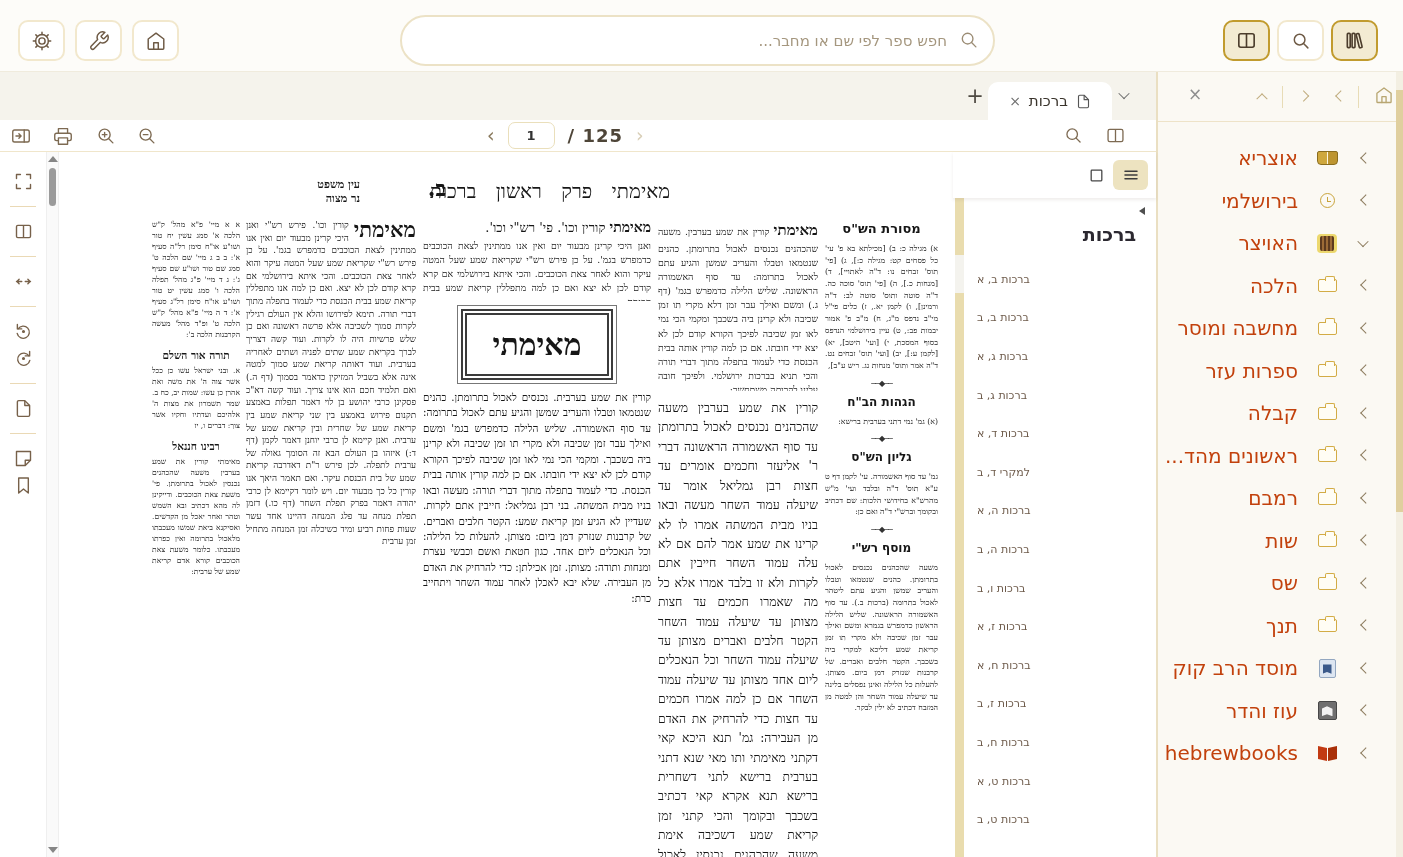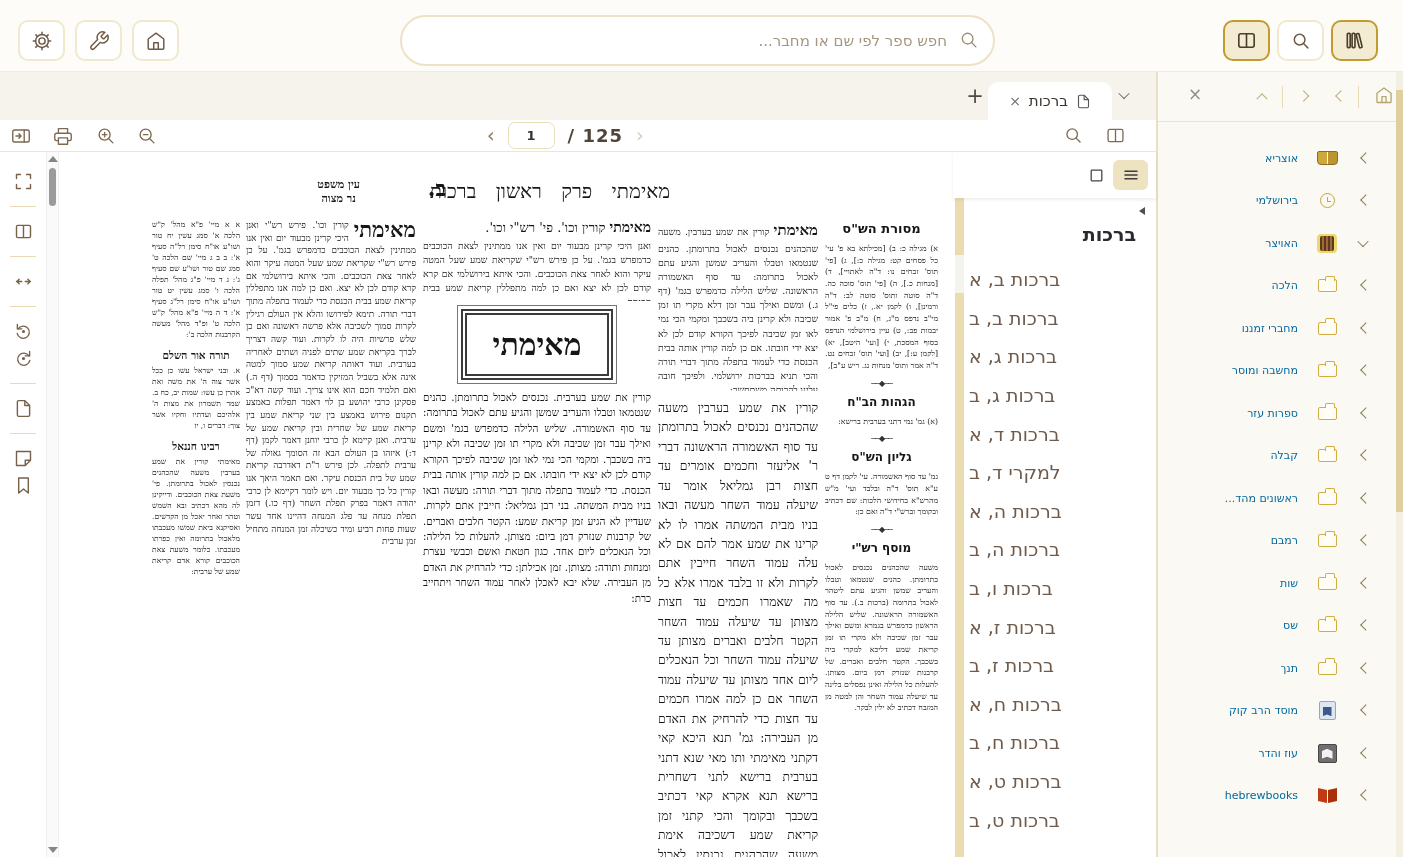--- a/index.html
+++ b/index.html
@@ -65,21 +65,21 @@
   .tri-down{bottom:4px;border-top:6px solid #868686}
   .vthumb{position:absolute;left:2px;top:16px;width:7px;height:38px;background:#9b9b9b;border-radius:4px}
 
   
   .docarea{position:absolute;left:59px;top:0;width:894px;height:100%;background:#fff}
   .daf{position:absolute;left:22px;top:11px;width:857px;height:694px;overflow:hidden;direction:rtl;
     font-family:"DejaVu Serif",serif;color:#161616;background:#fff}
   .daf-title{position:absolute;right:268px;top:16px;font-size:20px;font-weight:normal;word-spacing:13px;white-space:nowrap}
   .daf-page{position:absolute;right:492px;top:12px;font-size:22px;font-weight:bold}
   .daf-ein{position:absolute;right:578px;top:15px;font-size:11px;font-weight:bold;
-    text-align:center;line-height:1.3}
+    line-height:1.3}
   .daf-cols{position:absolute;left:0;right:0;top:52px;bottom:0}
   .dcol{position:absolute;top:4px;bottom:0;overflow:hidden}
   .c-mas{right:0;width:113px}
   .c-rashi{right:120px;width:160px}
   .c-cent{right:287px;width:228px}
   .c-tos{right:522px;width:170px}
   .c-ein{right:698px;width:88px}
   .mh{font-size:13px;font-weight:bold;text-align:center;margin:2px 0 7px;font-family:"DejaVu Sans",sans-serif}
   .mt{font-size:7.8px;line-height:1.5;text-align:justify;color:#222}
   .mt1{max-height:150px;overflow:hidden}
@@ -110,36 +110,36 @@
   .np-sq{left:128px}
   .np-menu{left:160px;width:35px;background:#ede3c0}
   .np-body{position:absolute;top:46px;left:0;right:0;bottom:0;background:#fff}
   .np-scroll{position:absolute;left:2px;top:0;width:9px;bottom:0;background:#e9dcae}
   .np-thumb{position:absolute;left:0;top:57px;width:9px;height:38px;background:#f4f3ee}
   .np-tri{position:absolute;right:11px;top:9px;width:0;height:0;border-top:4px solid transparent;
     border-bottom:4px solid transparent;border-right:6px solid #4f4f4f;cursor:pointer}
   .np-title{margin:25px 20px 0;text-align:right;font-size:19px;font-weight:bold;color:#2b2830}
   .np-list{position:absolute;top:62px;bottom:0;left:12px;right:0;overflow:hidden}
   .navlink{height:38.6px;display:flex;align-items:center;justify-content:flex-end;
-    padding-left:4px;padding-right:22px;font-size:19px;color:#6e5b4b;cursor:pointer;direction:rtl}
+    padding-left:12px;padding-right:22px;font-size:11px;color:#6e5b4b;cursor:pointer;direction:rtl}
 
   
   .sidebar{position:absolute;left:1156px;top:72px;width:247px;height:785px;background:#fbf9f3;
     border-left:2px solid #eadfc2}
   .sb-head{position:relative;height:50px;border-bottom:1px solid #eee3c8}
   .sb-x{position:absolute;left:30px;top:12px;font-size:17px;color:#8f8f8f;cursor:pointer}
   .sb-ic{position:absolute;top:20px;cursor:pointer}
   .sb-ic::before{border-color:#c0ac7e}
   .sb-sep{position:absolute;top:14px;width:1px;height:22px;background:#e8dcb6}
   .sb-home{position:absolute;left:216px;top:13px;color:#b8a672;cursor:pointer}
   .sb-list{position:absolute;top:50px;left:0;right:0;bottom:0;padding-top:15px;overflow:hidden}
   .srow{height:42.5px;display:flex;align-items:center;direction:rtl;padding-right:36px;cursor:pointer}
   .srow .chev{margin-left:18px}
   .sic{width:26px;display:flex;justify-content:center;margin-left:16px}
-  .slabel{font-size:11px;color:#0369a1;white-space:nowrap}
+  .slabel{font-size:20px;color:#c2410c;white-space:nowrap}
   .sb-scroll{position:absolute;right:0;top:0;width:7px;height:100%;background:#f3efe2}
   .sb-thumb{position:absolute;right:0;top:18px;width:7px;height:422px;background:#e0cf9e}
 
   
   .ic{position:relative;display:inline-block}
   .ic-folder{width:19px;height:13px;border:1.5px solid #d3ac45;border-radius:2px;background:#fffdf4}
   .ic-folder::before{content:"";position:absolute;top:-4.5px;right:1px;width:8px;height:4px;
     border:1.5px solid #d3ac45;border-bottom:none;border-radius:2px 2px 0 0;background:#fffdf4}
   .ic-book{width:21px;height:14px;border:1px solid #8a6d1f;border-radius:2px 2px 4px 4px;
     background:linear-gradient(90deg,#cfa83d 47%,#fdf6e0 47% 53%,#bd9530 53%)}
@@ -450,23 +450,23 @@
 
             <div class="navlink">ברכות ה, א</div>
 
             <div class="navlink">ברכות ה, ב</div>
 
 
             <div class="navlink">ברכות ו, ב</div>
 
             <div class="navlink">ברכות ז, א</div>
 
+            <div class="navlink">ברכות ח, א</div>
+
             <div class="navlink">ברכות ז, ב</div>
-
-            <div class="navlink">ברכות ח, א</div>
 
             <div class="navlink">ברכות ח, ב</div>
 
             <div class="navlink">ברכות ט, א</div>
 
             <div class="navlink">ברכות ט, ב</div>
 
         </div>
       </div>
     </div>
@@ -517,27 +517,20 @@
 
 
       <div class="srow">
         <span class="chev chev-left"></span>
         <span class="sic">
           <span class="ic ic-folder"></span>
         </span>
         <span class="slabel">הלכה</span>
       </div>
 
-      <div class="srow">
-        <span class="chev chev-left"></span>
-        <span class="sic">
-          <span class="ic ic-folder"></span>
-        </span>
-        <span class="slabel">מחברי זמננו</span>
-      </div>
 
       <div class="srow">
         <span class="chev chev-left"></span>
         <span class="sic">
           <span class="ic ic-folder"></span>
         </span>
         <span class="slabel">מחשבה ומוסר</span>
       </div>
 
       <div class="srow">

